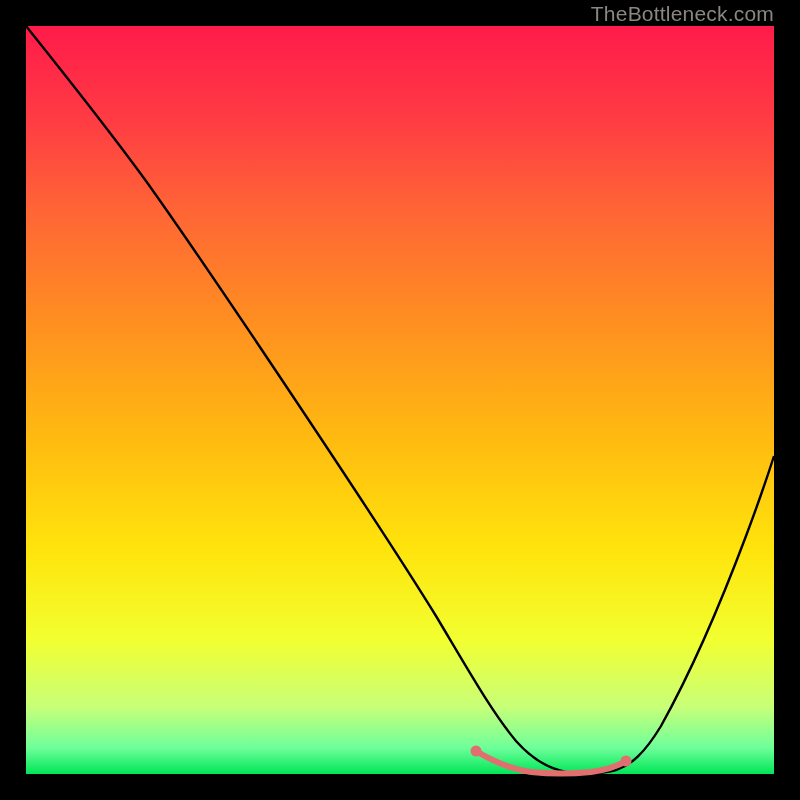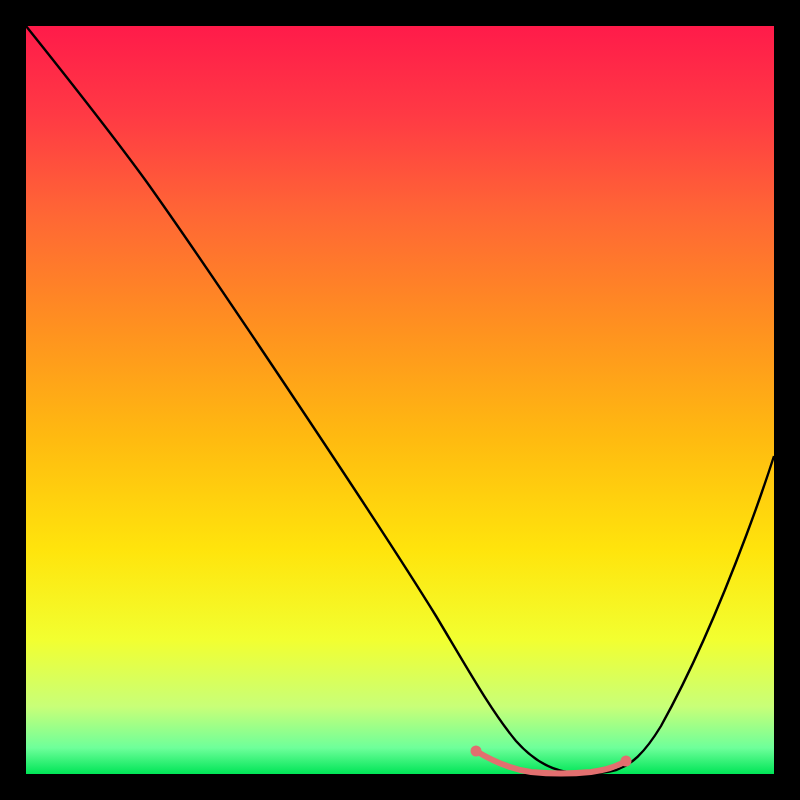--- a/index.html
+++ b/index.html
@@ -81,13 +81,14 @@
 
     <path d="M 450 725
              C 468 736, 485 743, 505 746
              C 525 748, 545 748, 565 746
              C 580 744, 592 740, 600 735" fill="none" stroke="#e26f6f" stroke-width="6" stroke-linecap="round"></path>
 
     <circle cx="450" cy="725" r="5.5" fill="#e26f6f"></circle>
     <circle cx="600" cy="735" r="5.5" fill="#e26f6f"></circle>
   </svg>
 
+  <div class="watermark">TheBottleneck.com</div>
 </div>
 
 </body></html>

